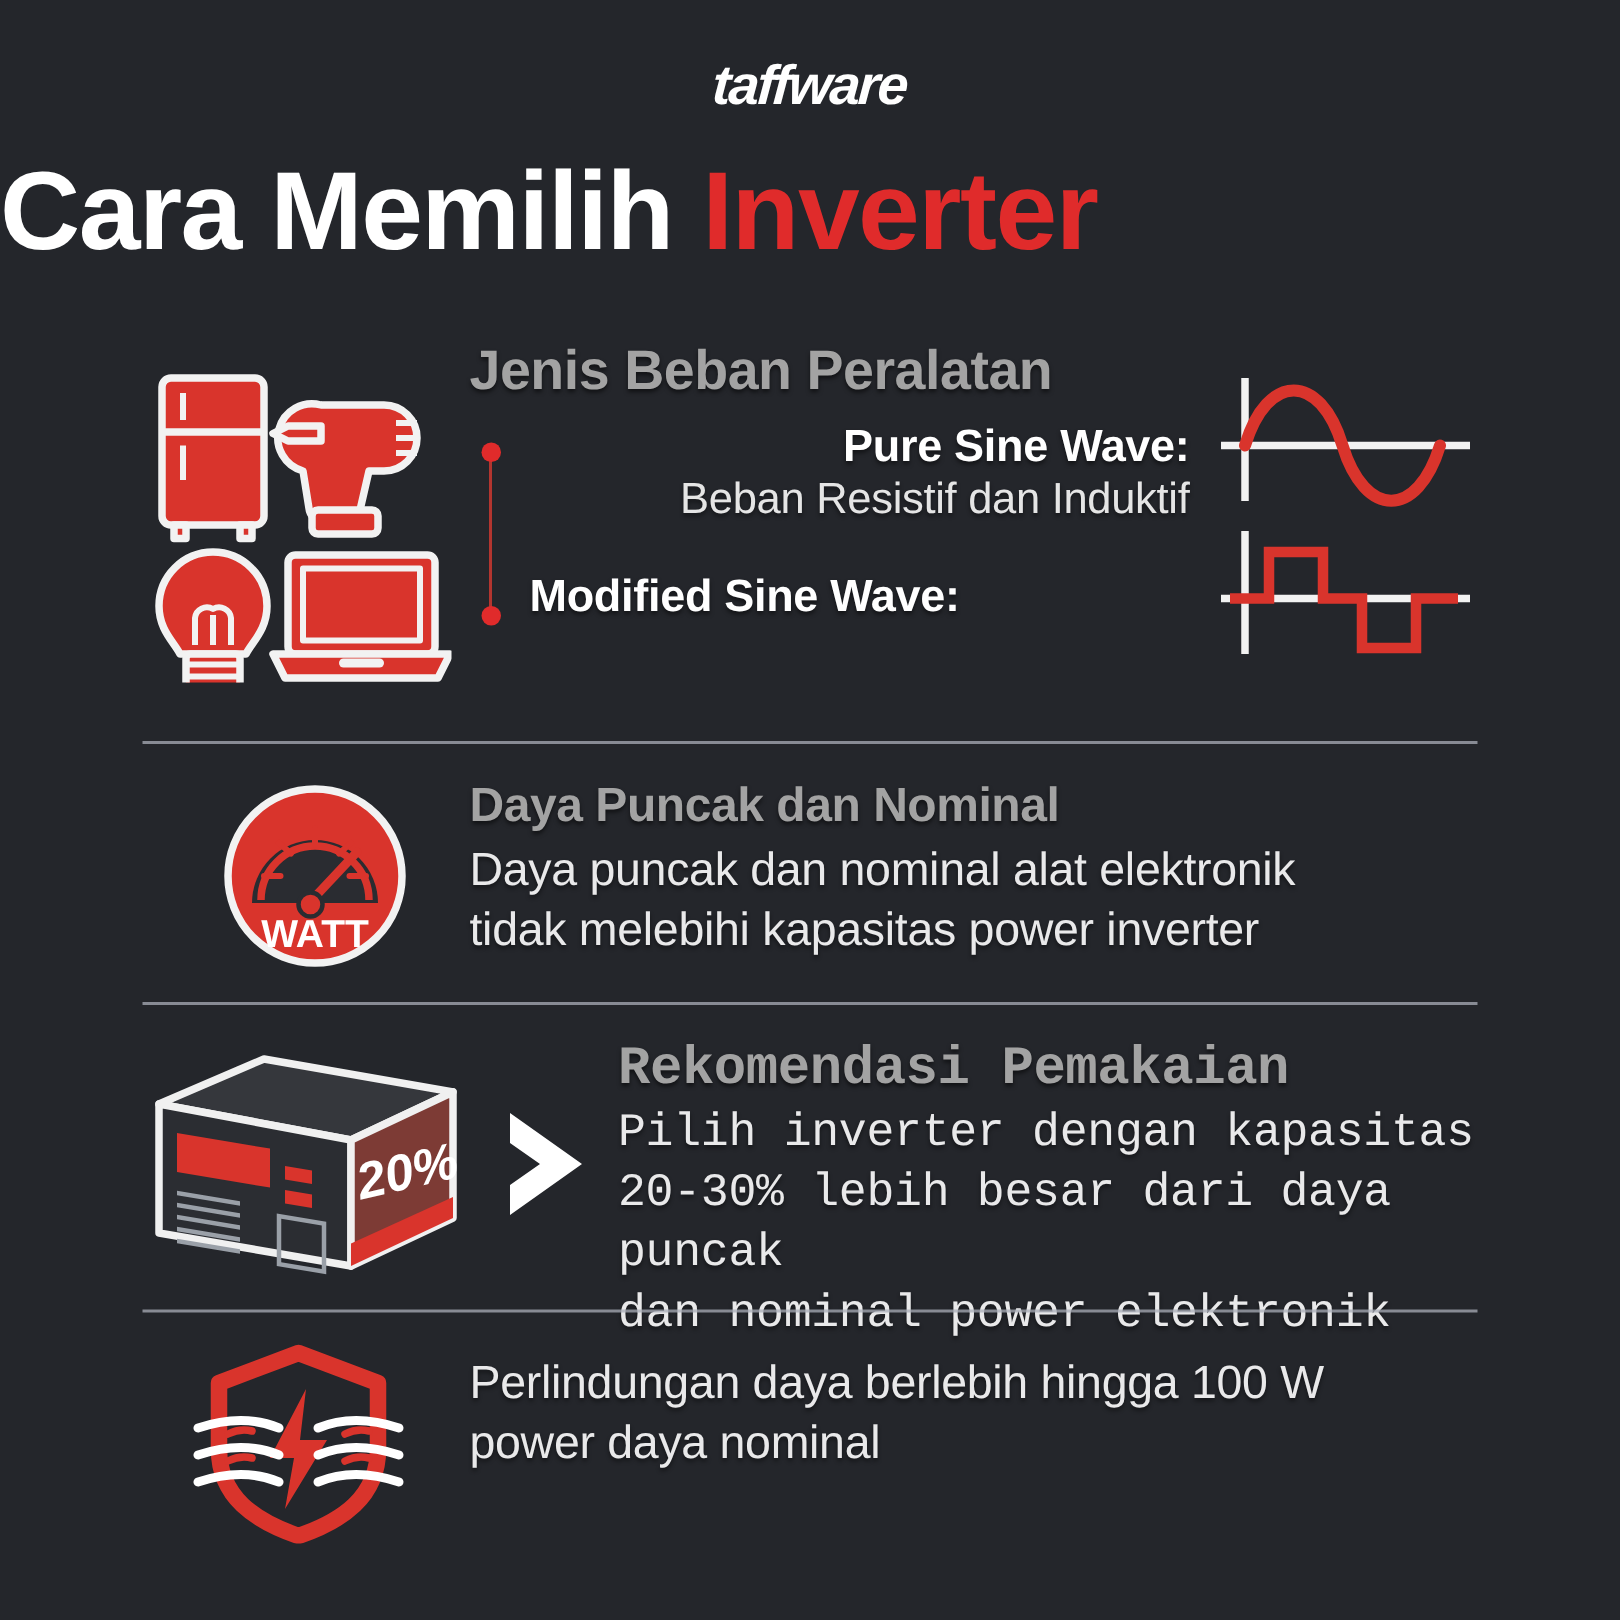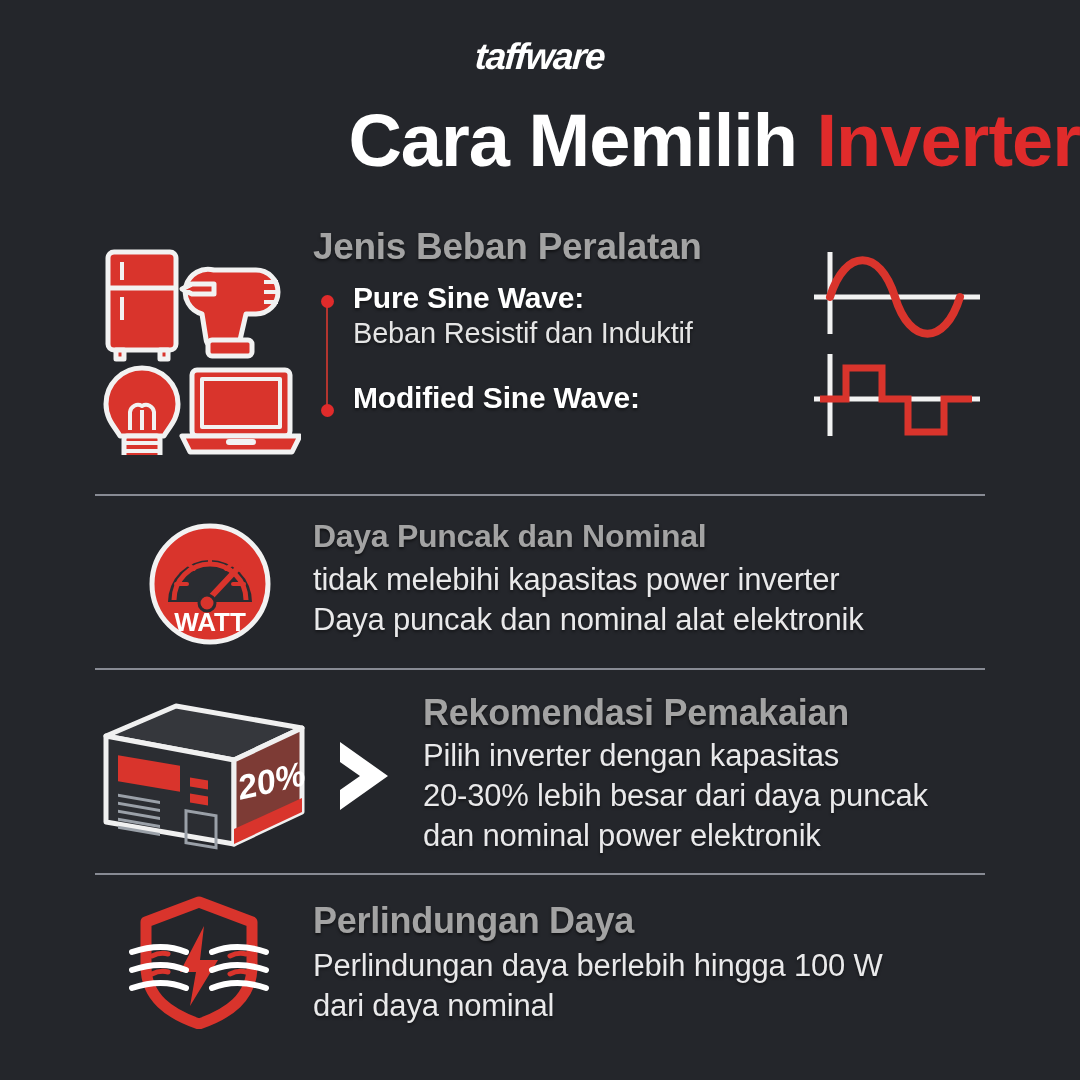--- a/index.html
+++ b/index.html
@@ -24,21 +24,21 @@
     font-weight:bold;
     font-style:italic;
     letter-spacing:-1.5px;
     color:#ffffff;
     transform:skewX(-4deg);
   }
 
   
   .title {
     position:absolute; top:104px; left:0; width:1080px;
-    text-align:right;
+    text-align:left;
     font-size:74px;
     font-weight:bold;
     letter-spacing:-1px;
     line-height:1;
     white-space:nowrap;
   }
   .title .w { color:#ffffff; }
   .title .r { color:#e02b2b; }
 
   
@@ -84,35 +84,35 @@
   .bullet .lbl {
     font-size:30px; font-weight:bold; color:#ffffff;
     letter-spacing:-.2px;
     text-shadow:0 2px 3px rgba(0,0,0,.5);
   }
   .bullet .sub {
     font-size:29px; color:#e5e5e5; letter-spacing:-.2px;
     margin-top:2px;
     text-shadow:0 2px 3px rgba(0,0,0,.45);
   }
-  #b1 { top:0; }
+  #b1 { top:0;text-align:right; }
   #b2 { top:100px; }
   .waves { position:absolute; left:800px; top:14px; width:190px; height:200px; }
 
   
   #sec2 { top:508px; height:150px; }
   #sec2 .ic { position:absolute; left:148px; top:10px; width:125px; height:132px; }
   #sec2 .txt { position:absolute; left:313px; top:12px; width:680px; }
   #sec2 .head { font-size:32px; margin-bottom:6px; }
 
   
   #sec3 { top:694px; height:168px; }
   #sec3 .ic { position:absolute; left:98px; top:6px; width:212px; height:150px; }
   #sec3 .chev { position:absolute; left:330px; top:42px; width:70px; height:80px; }
-  #sec3 .txt { position:absolute; left:423px; top:0px; width:580px; }
+  #sec3 .txt { position:absolute; left:412px; top:0px; width:580px;font-family:Liberation Mono, monospace; }
   #sec3 .head { font-size:36px; margin-bottom:4px; }
 
   
   #sec4 { top:890px; height:150px; }
   #sec4 .ic { position:absolute; left:124px; top:4px; width:150px; height:135px; }
   #sec4 .txt { position:absolute; left:313px; top:12px; width:680px; }
   #sec4 .head { font-size:36px; margin-bottom:6px; }
 </style>
 </head>
 <body>
@@ -221,22 +221,22 @@
           <line x1="86" y1="44" x2="78" y2="51"></line>
           <line x1="96" y1="66" x2="85" y2="66"></line>
         </g>
         <line x1="60" y1="82" x2="90" y2="50" stroke="#d9342c" stroke-width="6" stroke-linecap="round"></line>
         <circle cx="59" cy="85" r="8" fill="#d9342c" stroke="#2a2c31" stroke-width="3"></circle>
         <text x="62" y="113" text-anchor="middle" font-family="Liberation Sans, sans-serif" font-size="26" font-weight="bold" fill="#ffffff">WATT</text>
       </svg>
     </div>
     <div class="txt">
       <h2 class="head">Daya Puncak dan Nominal</h2>
+      <p class="body">Daya puncak dan nominal alat elektronik</p>
       <p class="body">tidak melebihi kapasitas power inverter</p>
-      <p class="body">Daya puncak dan nominal alat elektronik</p>
     </div>
   </div>
 
   <div class="divider" style="top:668px"></div>
 
   <div class="section" id="sec3">
     <div class="ic">
       <svg viewBox="0 0 212 150" width="212" height="150">
 
         <path d="M8 36 L78 6 L204 28 L136 60 Z" fill="#35373c" stroke="#f0f0f0" stroke-width="5" stroke-linejoin="round"></path>
@@ -296,19 +296,18 @@
         </g>
         <g stroke="#d9342c" stroke-width="5" fill="none" stroke-linecap="round">
           <path d="M28 62 Q36 58 44 60"></path>
           <path d="M28 80 Q36 76 44 78"></path>
           <path d="M106 62 Q114 58 122 60"></path>
           <path d="M106 80 Q114 76 122 78"></path>
         </g>
       </svg>
     </div>
     <div class="txt">
-      <h2 class="head">Perlindungan Daya</h2>
       <p class="body">Perlindungan daya berlebih hingga 100 W</p>
-      <p class="body">dari daya nominal</p>
+      <p class="body">power daya nominal</p>
     </div>
   </div>
 
 </div>
 
 </body></html>

